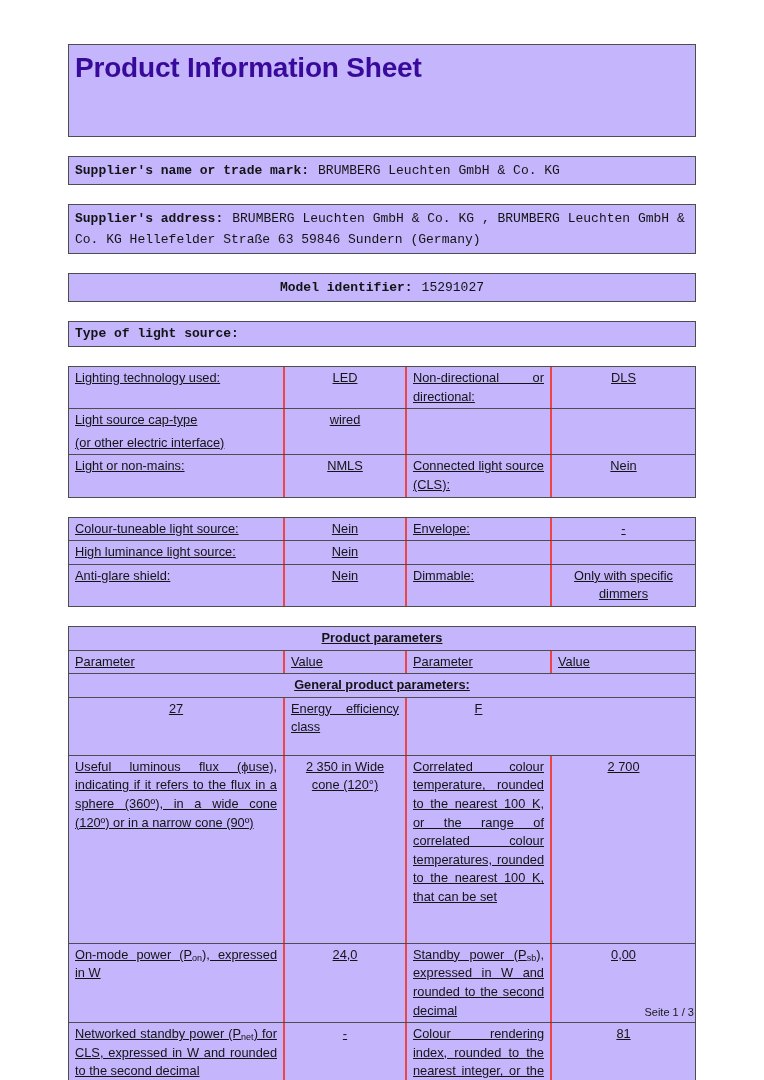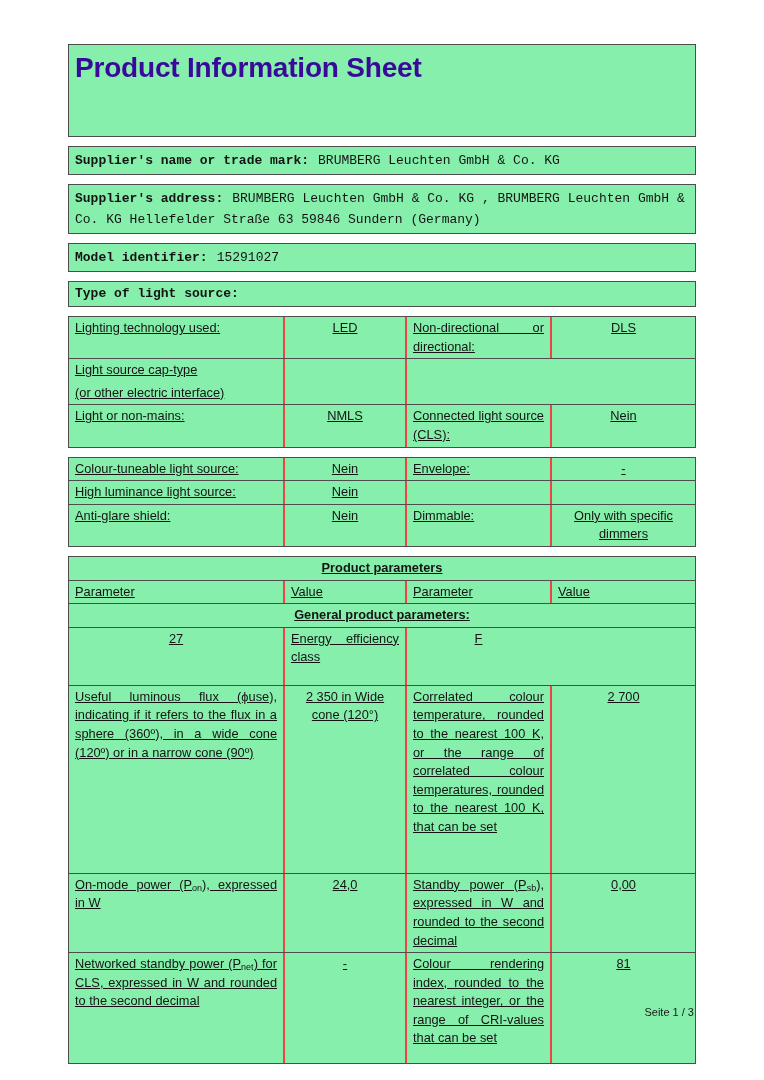--- a/index.html
+++ b/index.html
@@ -8,39 +8,39 @@
     width: 764px; height: 1080px;
     font-family: "Liberation Sans", "DejaVu Sans", sans-serif;
     color: #141414;
     position: relative;
   }
   .page { position: absolute; inset: 0; background: #fff; }
   .content { position: absolute; left: 68px; top: 44px; width: 628px; }
 
   .box {
     border: 1px solid #4d4d4d;
-    margin-bottom: 9px;
-    background: #86efac;
+    margin-bottom: 19px;
+    background: #c4b5fd;
   }
 
   
   .header-box { min-height: 93px; padding: 5px 8px 4px 6px; }
   .doc-title {
     font-size: 28px; font-weight: bold; color: #39099a;
     line-height: 36px; margin-bottom: 5px; letter-spacing: -0.2px;
   }
   .regulation { font-size: 12.8px; line-height: 19px; padding-right: 6px; }
 
   
   .label-row { padding: 3px 6px; font-size: 13px; line-height: 21px; font-family: Liberation Mono, monospace; }
   .label-row .lbl { font-weight: bold; }
   .label-row .val { margin-left: 9px; }
   .h-name  { min-height: 27px; }
   .h-addr  { min-height: 44px; }
-  .h-model { min-height: 27px; }
+  .h-model { min-height: 27px; text-align: center; }
   .h-type  { min-height: 24px; line-height: 18px; }
 
   
   .grid-table { font-size: 12.8px; }
   .row {
     display: grid;
     grid-template-columns: 214px 122px 145px 145px;
     text-decoration: underline;
   }
   .row + .row { border-top: 1px solid #4d4d4d; }
@@ -103,20 +103,21 @@
         <div class="pc">Lighting technology used:</div>
         <div class="vc">LED</div>
         <div class="pc">Non-directional or directional:</div>
         <div class="vc">DLS</div>
       </div>
       <div class="row r-h43">
         <div>
           <div>Light source cap-type</div>
           <div class="para2">(or other electric interface)</div>
         </div>
+        <div class="vc">wired</div>
         <div class="pc"></div>
         <div class="vc"></div>
       </div>
       <div class="row r-h39">
         <div class="pc">Light or non-mains:</div>
         <div class="vc">NMLS</div>
         <div class="pc">Connected light source (CLS):</div>
         <div class="vc">Nein</div>
       </div>
     </section>

